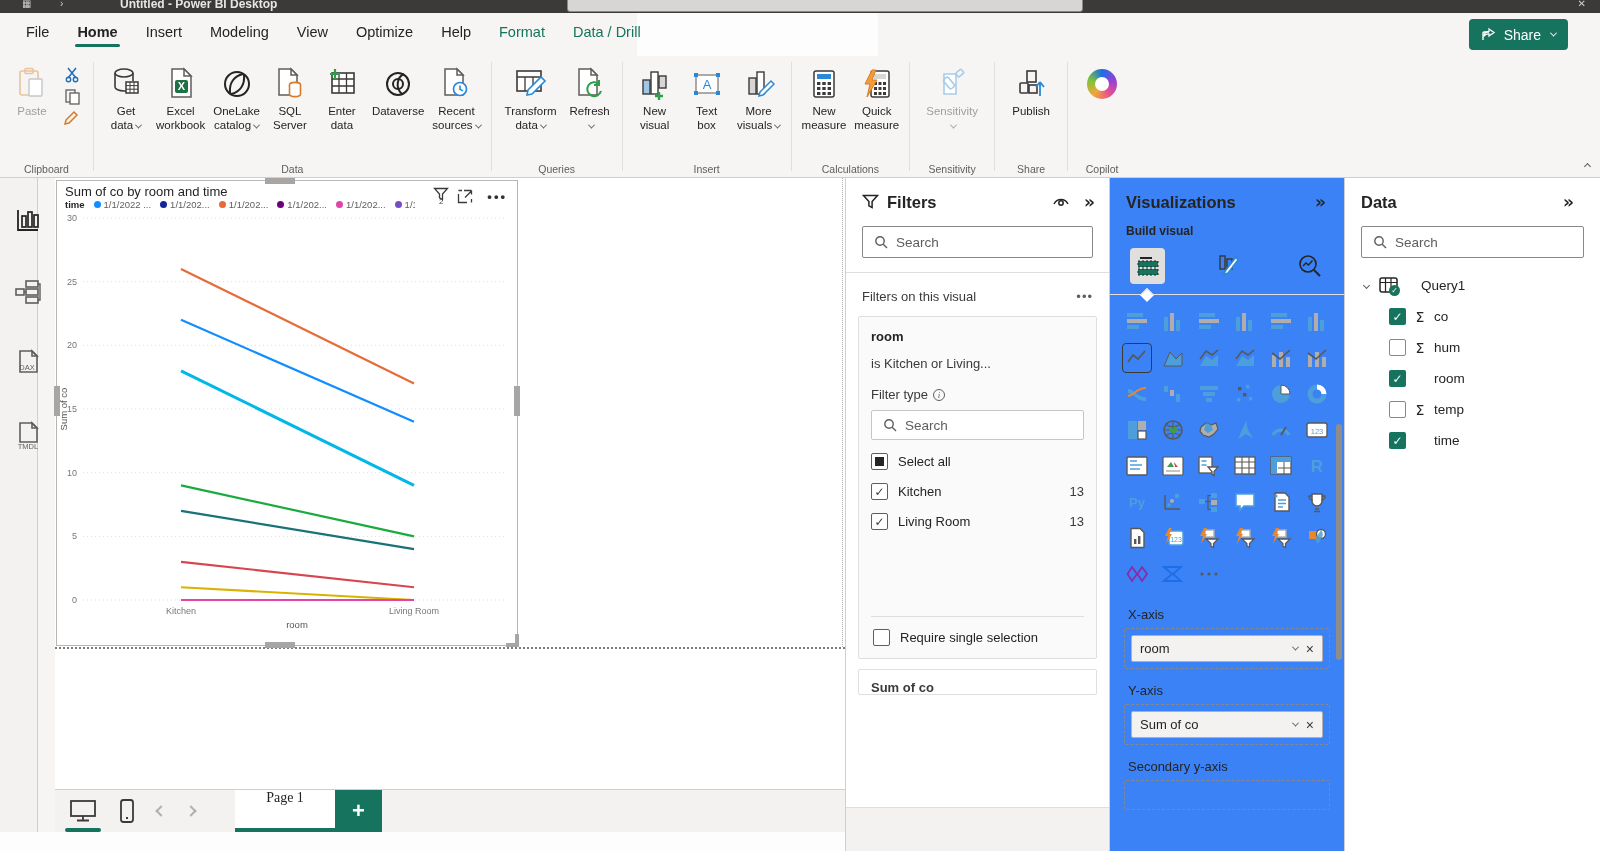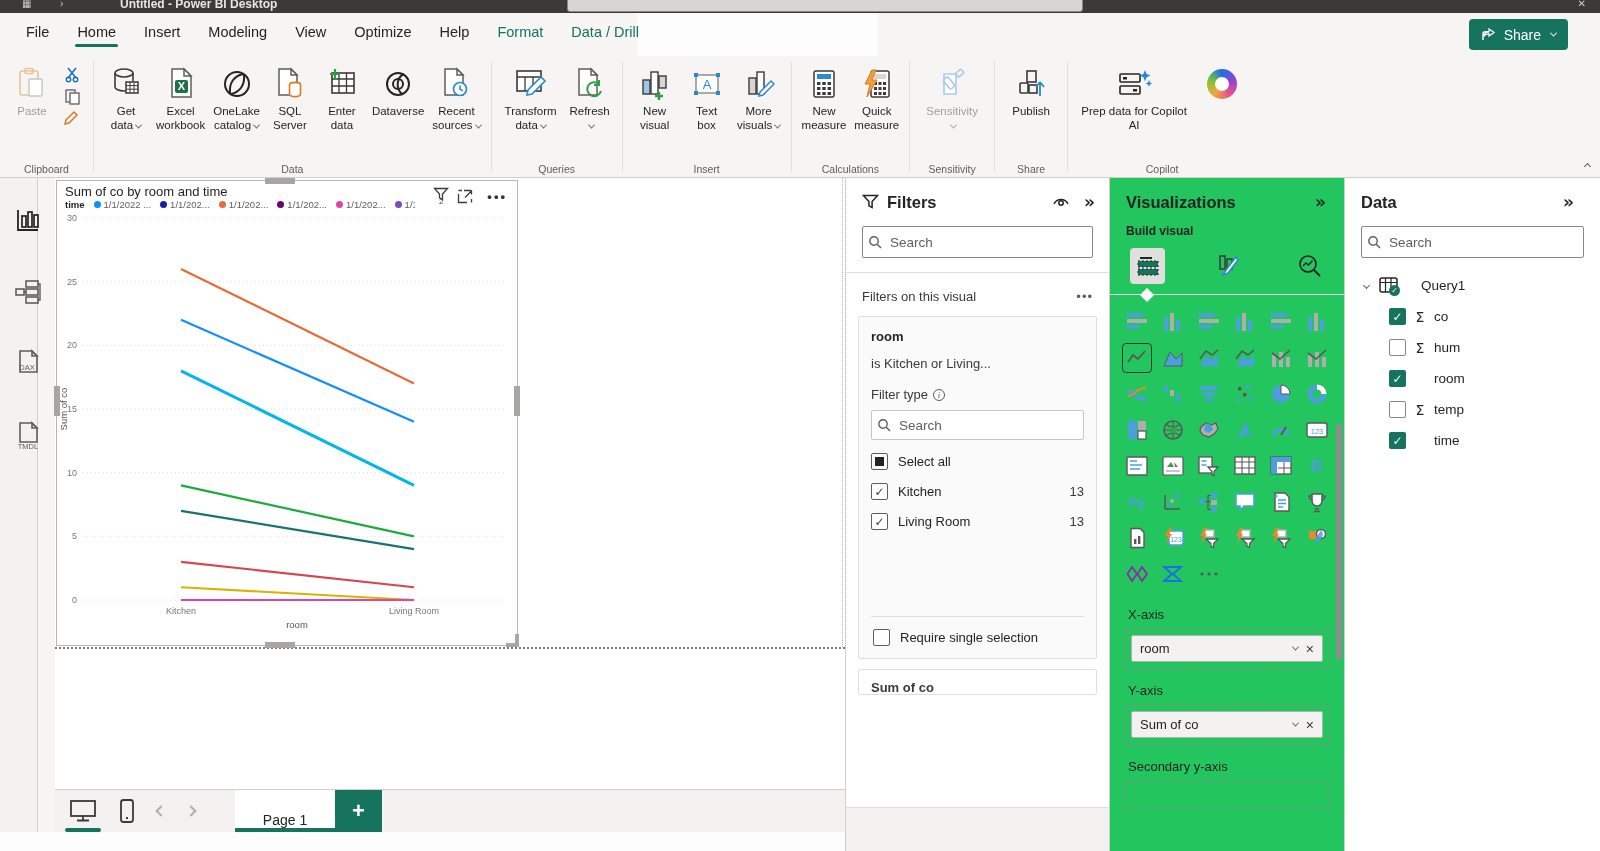--- a/index.html
+++ b/index.html
@@ -10,21 +10,21 @@
   
   #titlebar{position:absolute;left:0;top:0;width:1600px;height:13px;background:#3b3a39;overflow:hidden;}
   #titlebar .ttext{position:absolute;left:120px;top:-3px;color:#e8e6e4;font-size:12px;font-weight:bold;}
   #titlebar .tsearch{position:absolute;left:567px;top:-12px;width:516px;height:24px;background:#d8d6d4;border:1px solid #8a8886;border-radius:3px;}
   #titlebar .tico{position:absolute;top:-2px;color:#d0cecc;font-size:10px;}
 
   
   #menurow{position:absolute;left:0;top:13px;width:1600px;height:43px;background:#f6f5f3;}
   #ctxbg{position:absolute;left:637px;top:0;width:241px;height:43px;background:#fdfdfd;}
   .mtab{position:relative;display:inline-block;padding:11px 14px 9px 14px;font-size:14.5px;color:#252423;cursor:pointer;}
-  .mtab.active{font-weight:normal;text-align:right;}
+  .mtab.active{font-weight:bold;text-align:right;}
   .mtab.active::after{content:"";position:absolute;left:12px;right:12px;bottom:2px;height:3px;background:var(--accent);border-radius:2px;}
   .mtab.ctx{color:var(--accent);}
   #sharebtn{position:absolute;right:32px;top:6px;height:31px;background:var(--accent);color:#fff;border-radius:4px;
     display:flex;align-items:center;gap:7px;padding:0 12px;font-size:14px;cursor:pointer;}
   :root{--accent:#15735e;--bdr:#d1cfcd;--txt2:#605e5c;}
 
   
   #ribbon{position:absolute;left:0;top:56px;width:1600px;height:122px;background:#f6f5f3;border-bottom:1px solid var(--bdr);display:flex;}
   .rgroup{position:relative;display:flex;align-items:flex-start;padding:6px 6px 16px 6px;}
   .rglabel{position:absolute;bottom:2px;left:0;right:0;text-align:center;font-size:10.5px;color:var(--txt2);}
@@ -54,42 +54,42 @@
   .lgitem{display:flex;align-items:center;flex:none;}
   #vicons{position:absolute;right:10px;top:6px;display:flex;align-items:center;gap:14px;color:#252423;}
   #vfilterbadge{font-size:8px;color:#444;margin-left:-10px;margin-top:10px;}
   #vellipsis{font-size:13px;letter-spacing:2px;color:#333;font-weight:bold;}
 
   
   #filters{position:absolute;left:845px;top:178px;width:265px;height:673px;background:#fff;border-left:1px solid var(--bdr);border-right:1px solid var(--bdr);}
   .panetitle{font-size:16.5px;font-weight:bold;color:#252423;}
   .collapse{font-size:17px;color:#252423;font-weight:bold;cursor:pointer;font-family:"DejaVu Sans",sans-serif;}
   #filters .fhead{display:flex;align-items:center;gap:8px;padding:14px 14px 10px 16px;}
-  .searchbox{display:flex;align-items:center;gap:8px;border:1px solid #8a8886;border-radius:2px;height:32px;padding:0 5px;color:var(--txt2);font-size:13.5px;background:#fff;}
+  .searchbox{display:flex;align-items:center;gap:8px;border:1px solid #8a8886;border-radius:2px;height:32px;padding:0 11px;color:var(--txt2);font-size:13.5px;background:#fff;}
   #fsearch{margin:4px 16px 14px 16px;}
   .hline{height:1px;background:#e1dfdd;}
   #fsection{display:flex;align-items:center;justify-content:space-between;padding:16px 16px 10px 16px;font-size:13px;color:#3b3a39;}
   #fcard{margin:2px 12px;border:1px solid #e1dfdd;border-radius:2px;background:#fafafa;padding:12px 12px 10px 12px;position:relative;}
   #fcard .fname{font-weight:bold;font-size:13px;}
   #fcard .fcond{font-size:13px;color:#3b3a39;margin-top:12px;}
   #fcard .ftype{font-size:13px;color:#3b3a39;margin-top:16px;display:flex;align-items:center;gap:5px;}
   .info-i{display:inline-flex;width:12px;height:12px;border:1px solid #605e5c;border-radius:50%;color:#605e5c;font-size:9px;align-items:center;justify-content:center;font-style:italic;font-family:"Liberation Serif",serif;}
   #ftypesel{margin-top:8px;border:1px solid #8a8886;border-radius:2px;background:#fff;height:30px;display:flex;align-items:center;justify-content:space-between;padding:0 10px;font-size:13px;}
   #fcardsearch{margin-top:8px;height:30px;border:1px solid #c8c6c4;}
   .fopt{display:flex;align-items:center;gap:10px;margin-top:13px;font-size:13px;color:#252423;}
   .fopt .cnt{margin-left:auto;color:#3b3a39;}
   .cb{width:17px;height:17px;border:1px solid #605e5c;border-radius:2px;background:#fff;flex:none;display:flex;align-items:center;justify-content:center;}
   .cb .inner{width:9px;height:9px;background:#252423;}
   .cb .mark{color:#3b3a39;font-size:12px;line-height:1;transform:translateY(-0.5px);}
   #freq{display:flex;align-items:center;gap:10px;padding:12px 2px 2px 2px;margin-top:86px;border-top:1px solid #e1dfdd;font-size:13px;}
   #fcard2{margin:10px 12px 0 12px;border:1px solid #e1dfdd;border-radius:2px;background:#fff;padding:10px 12px;height:26px;overflow:hidden;font-size:13px;font-weight:bold;color:#3b3a39;}
   #fgray{position:absolute;left:0;bottom:0;width:100%;height:44px;background:#f3f2f1;border-top:1px solid #e1dfdd;}
 
   
-  #vizpane{position:absolute;left:1110px;top:178px;width:235px;height:673px;background:#22c55e;border-right:1px solid var(--bdr);}
+  #vizpane{position:absolute;left:1110px;top:178px;width:235px;height:673px;background:#3b82f6;border-right:1px solid var(--bdr);}
   #vizpane .vhead{display:flex;align-items:center;justify-content:space-between;padding:14px 18px 8px 16px;}
   #buildlabel{font-size:12px;font-weight:bold;padding:4px 16px 8px 16px;}
   #viztabs{display:flex;align-items:center;gap:46px;padding:2px 16px 10px 20px;border-bottom:1px solid #e1dfdd;position:relative;}
   .viztab{width:38px;height:36px;display:flex;align-items:center;justify-content:center;border-radius:4px;cursor:pointer;}
   .viztab.sel{background:#e1dfdd;}
   #viznotch{position:absolute;left:32px;bottom:-6px;width:10px;height:10px;background:#fff;border-left:1px solid #e1dfdd;border-top:1px solid #e1dfdd;transform:rotate(45deg);}
   #vizgrid{display:grid;grid-template-columns:repeat(6,1fr);gap:10px 10px;padding:14px 14px 6px 14px;}
   .vico{width:26px;height:26px;display:flex;align-items:center;justify-content:center;cursor:pointer;border-radius:2px;}
   .vico.sel{outline:1.5px solid #3b3a39;outline-offset:1px;}
   #vizscroll{position:absolute;right:2px;top:246px;width:6px;height:236px;background:#8f8d8b;border-radius:3px;}
@@ -111,21 +111,21 @@
   .gcb.off{border:1px solid #8a8886;background:#fff;}
   .sigma{width:16px;text-align:center;font-size:14px;color:#252423;font-family:"DejaVu Sans",sans-serif;}
 
   
   #pagebar{position:absolute;left:55px;top:789px;width:790px;height:43px;background:#f3f2f1;border-top:1px solid var(--bdr);display:flex;align-items:stretch;}
   #pagebar .pviews{display:flex;align-items:center;gap:22px;padding:0 14px 0 14px;}
   .mon{position:relative;}
   .mon::after{content:"";position:absolute;left:-4px;bottom:-9px;width:36px;height:4px;background:var(--accent);border-radius:2px;}
   .navarr{width:8px;height:8px;border-left:2px solid #b3b0ad;border-bottom:2px solid #b3b0ad;transform:rotate(45deg);}
   .navarr.r{transform:rotate(-135deg);}
-  #pagetab{background:#fff;display:flex;align-items:flex-end;justify-content:center;width:100px;font-size:14px;border-bottom:4px solid var(--accent);margin-left:26px;}
+  #pagetab{background:#fff;display:flex;align-items:flex-start;justify-content:center;width:100px;font-size:14px;border-bottom:4px solid var(--accent);margin-left:26px;font-family:Liberation Serif, serif;}
   #pageadd{background:var(--accent);width:47px;display:flex;align-items:center;justify-content:center;color:#fff;font-size:22px;font-weight:bold;cursor:pointer;}
   #bottomstrip{position:absolute;left:0;top:832px;width:845px;height:19px;background:#fdfdfd;}
 
   svg{display:block;}
   text{font-family:"Liberation Sans",sans-serif;}
 </style>
 </head>
 <body>
 
 <div id="titlebar">
@@ -414,34 +414,20 @@
             <path d="M25 28 V14 m0 0 l-4 5 m4-5 l4 5" fill="none" stroke="#2b88d8" stroke-width="1.8"></path>
           </svg>
         </div>
       <span>Publish</span>
     </div>
     <div class="rglabel">Share</div>
   </div>
   <div class="rsep"></div>
 
   <div class="rgroup">
-    <div class="rbtn" style="min-width:120px">
-      <div class="ric">
-          <svg width="36" height="32" viewBox="0 0 36 32">
-            <rect x="4" y="6" width="20" height="8" rx="1" fill="none" stroke="#252423" stroke-width="1.6"></rect>
-            <rect x="7" y="9" width="4" height="2.5" fill="#252423"></rect>
-            <rect x="4" y="18" width="20" height="8" rx="1" fill="none" stroke="#252423" stroke-width="1.6"></rect>
-            <rect x="17" y="21" width="4" height="2.5" fill="#252423"></rect>
-            <path d="M29 2 l1.6 4 4 1.6 -4 1.6 -1.6 4 -1.6-4 -4-1.6 4-1.6 z" fill="#2b88d8"></path>
-            <path d="M33 12 l1 2.4 2.4 1 -2.4 1 -1 2.4 -1-2.4 -2.4-1 2.4-1 z" fill="#2b88d8"></path>
-          </svg>
-        </div>
-      <span>Prep data for Copilot</span>
-      <span>AI</span>
-    </div>
     <div class="rbtn" style="min-width:56px">
       <div class="ric">
         <div style="width:30px;height:30px;border-radius:50%;background:conic-gradient(#1c6ee8,#9640d4,#e8508f,#f2a63c,#7ec437,#1c6ee8);position:relative;">
           <div style="position:absolute;left:8px;top:8px;width:14px;height:14px;border-radius:50%;background:#fff;"></div>
         </div>
       </div>
       <span>&nbsp;</span>
     </div>
     <div class="rglabel">Copilot</div>
   </div>

